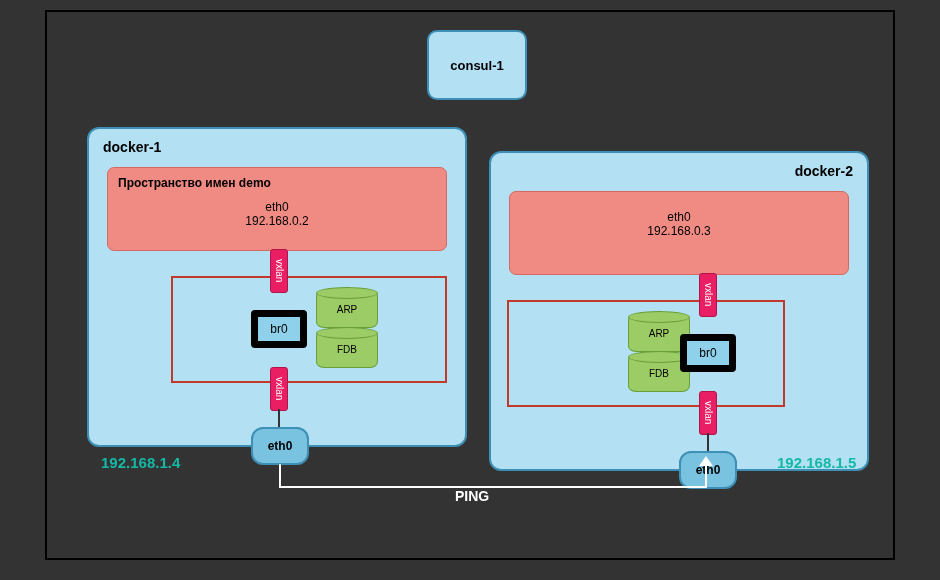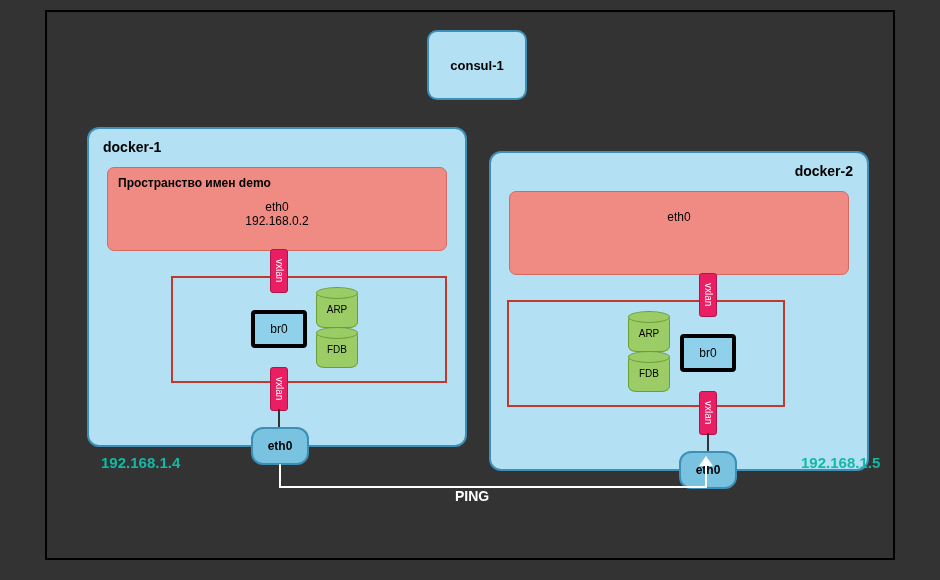--- a/index.html
+++ b/index.html
@@ -97,38 +97,38 @@
   }
   .docker-1 .vxlan-top { left: 181px; top: 120px; }
   .docker-1 .vxlan-bot { left: 181px; top: 238px; }
   .docker-2 .vxlan-top { left: 208px; top: 120px; }
   .docker-2 .vxlan-bot { left: 208px; top: 238px; }
   .br0 {
     position: absolute;
     width: 56px;
     height: 38px;
     background: #8fd1ea;
-    border: 4px solid #000000;
+    border: 7px solid #000000;
     border-radius: 4px;
     display: flex;
     align-items: center;
     justify-content: center;
     font-size: 12px;
     color: #000;
   }
   .docker-1 .br0 { left: 162px; top: 181px; }
   .docker-2 .br0 { left: 189px; top: 181px; }
   .db-stack {
     position: absolute;
     width: 42px;
   }
   .docker-1 .db-stack { left: 227px; top: 161px; }
   .docker-2 .db-stack { left: 137px; top: 161px; }
   .db {
-    width: 42px;
+    width: 62px;
     height: 38px;
     background: #9ccc65;
     border: 1px solid #689f38;
     border-radius: 8px / 6px;
     position: relative;
     display: flex;
     align-items: center;
     justify-content: center;
     font-size: 10px;
     color: #000;
@@ -163,21 +163,21 @@
   .docker-1 .eth0-box { left: 162px; }
   .docker-2 .eth0-box { left: 188px; }
   .ip-label {
     position: absolute;
     top: 442px;
     font-weight: bold;
     font-size: 15px;
     color: #14b8a6;
   }
   .ip-1 { left: 54px; }
-  .ip-2 { left: 754px; text-align: right; }
+  .ip-2 { left: 730px; text-align: right; }
   .ping-label {
     position: absolute;
     top: 476px;
     left: 408px;
     font-weight: bold;
     font-size: 14px;
     color: #fff;
   }
   .arrow-line {
     position: absolute;
@@ -238,20 +238,21 @@
     <div class="conn"></div>
     <div class="eth0-box">
         <span>eth0</span>
       </div>
   </div>
 
   <div class="docker-box docker-2">
     <div class="docker-title">docker-2</div>
     <div class="namespace">
       <div class="ns-eth">eth0</div>
+      <div class="ns-ip">192.168.0.3</div>
     </div>
     <div class="red-border"></div>
     <div class="vxlan vxlan-top">vxlan</div>
     <div class="db-stack">
       <div class="db">
           <span>ARP</span>
         </div>
       <div class="db">
           <span>FDB</span>
         </div>

